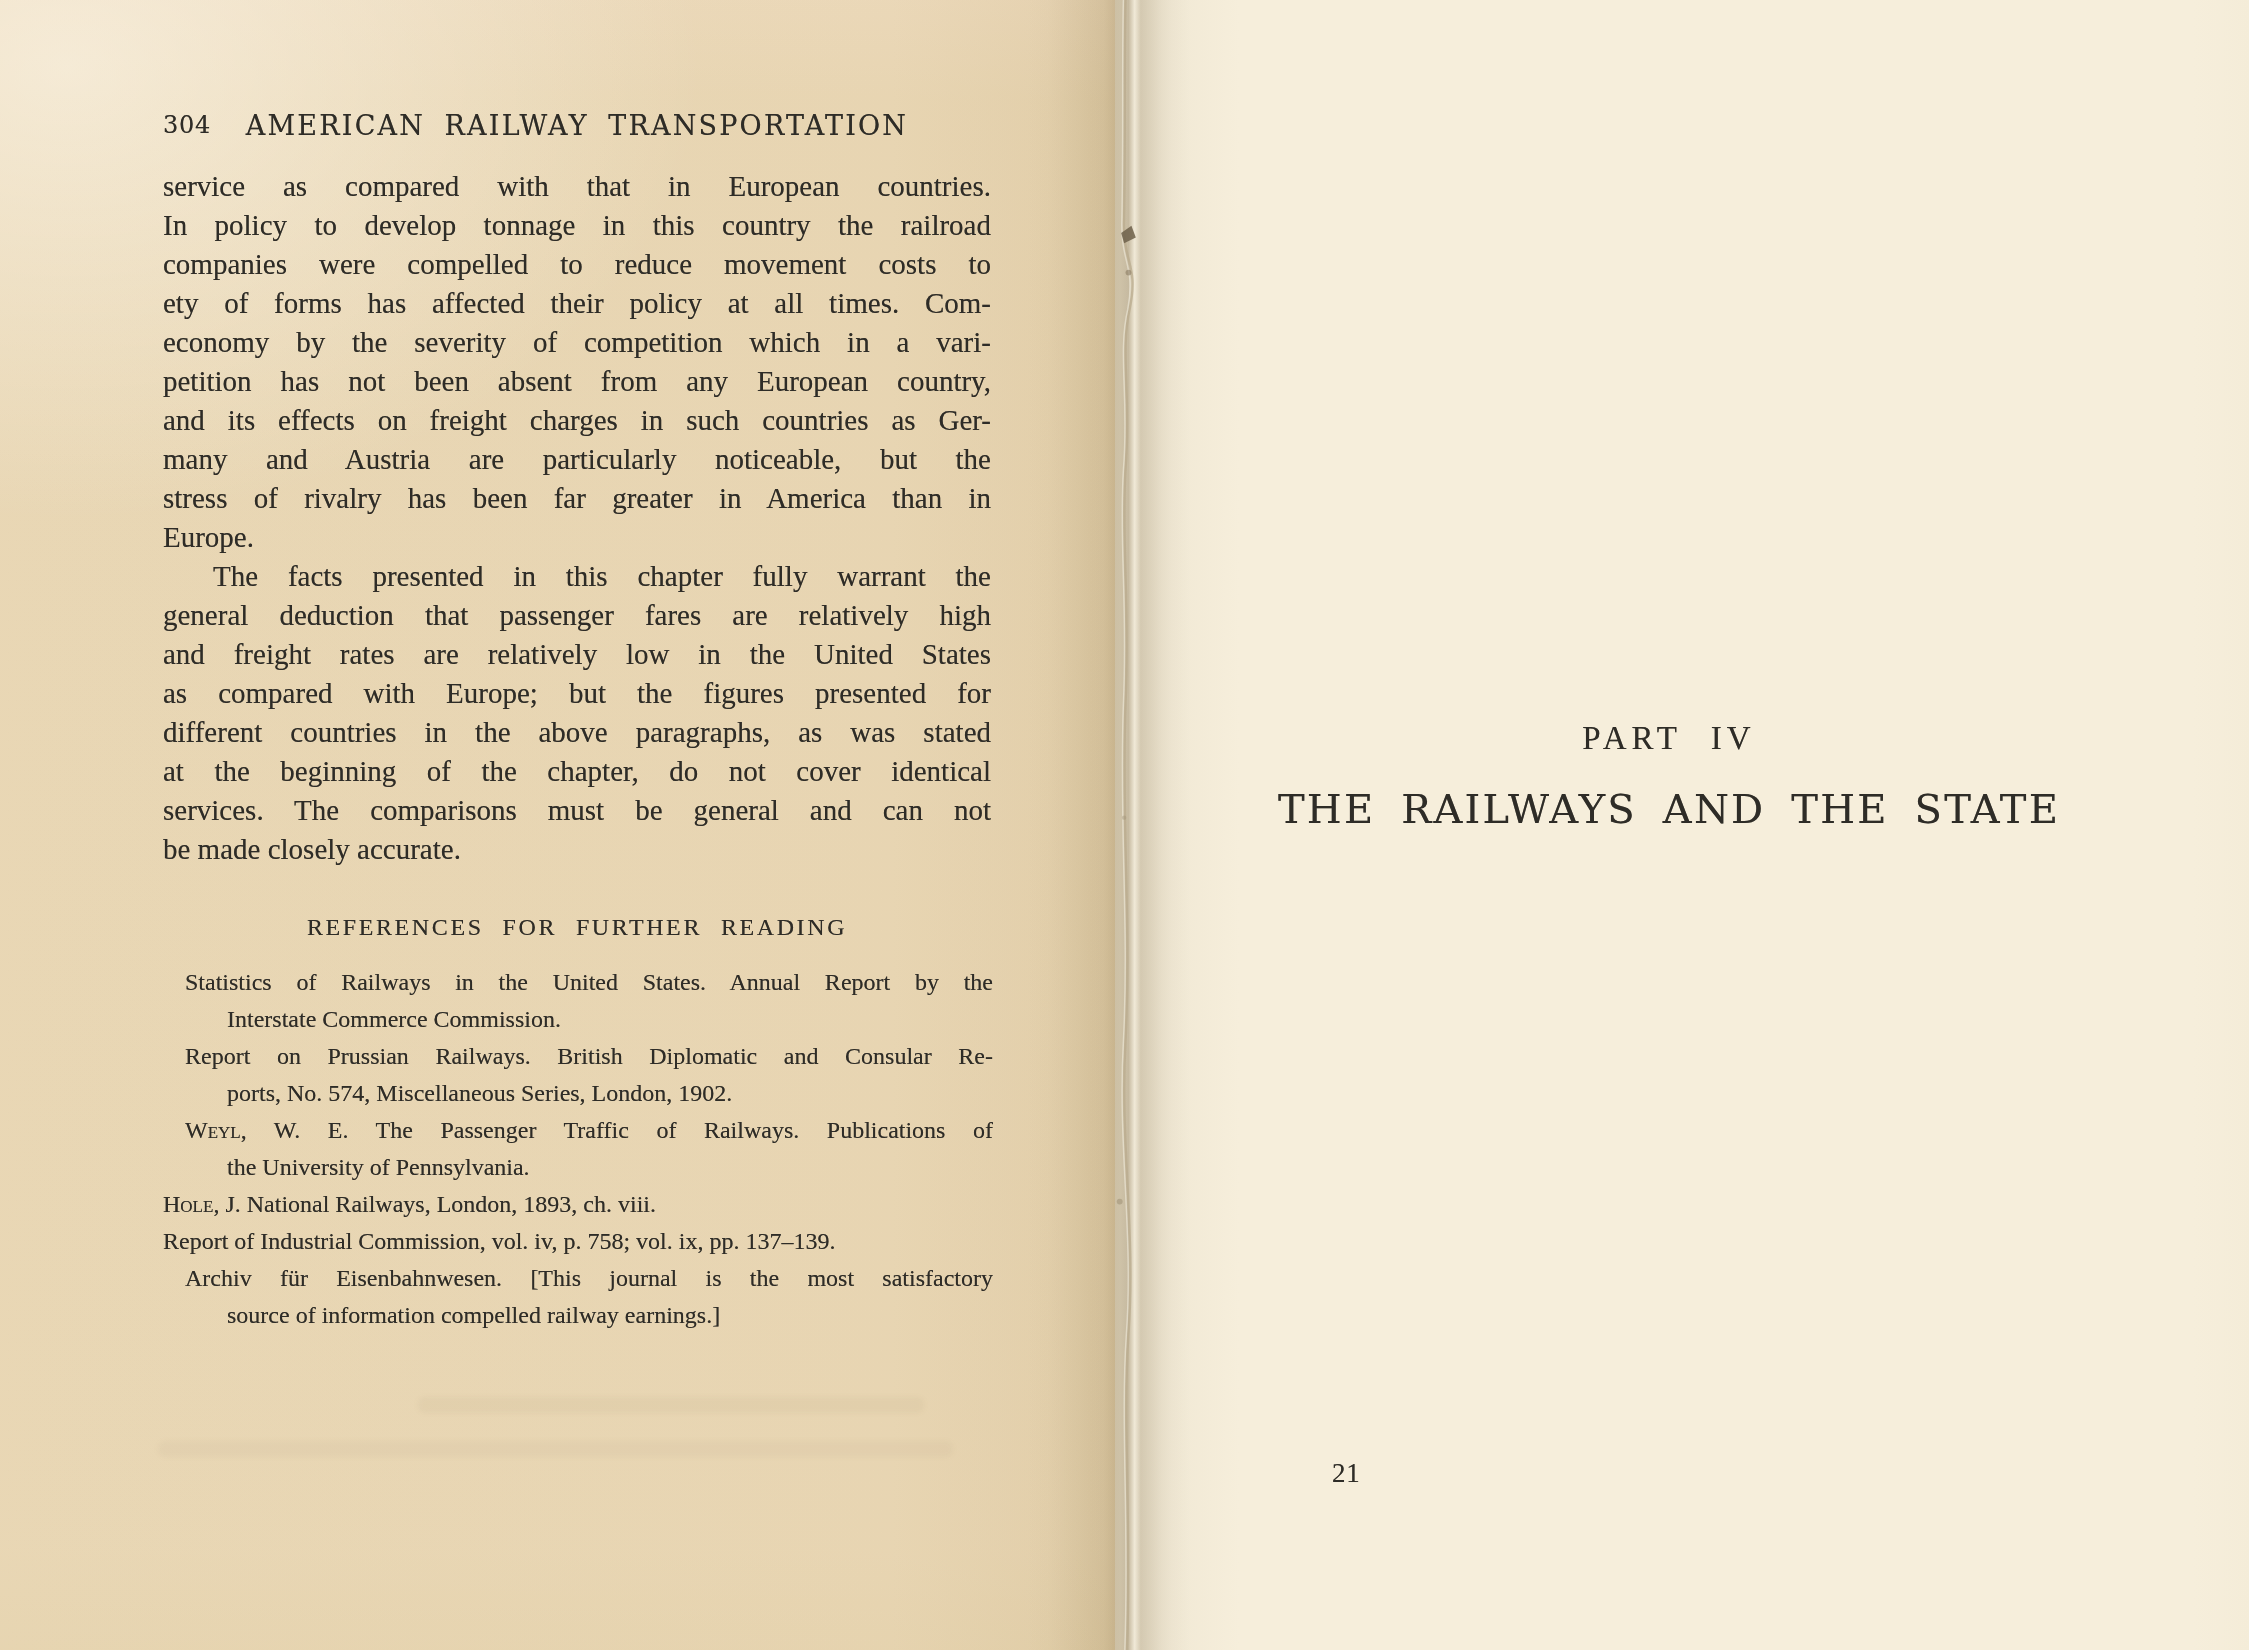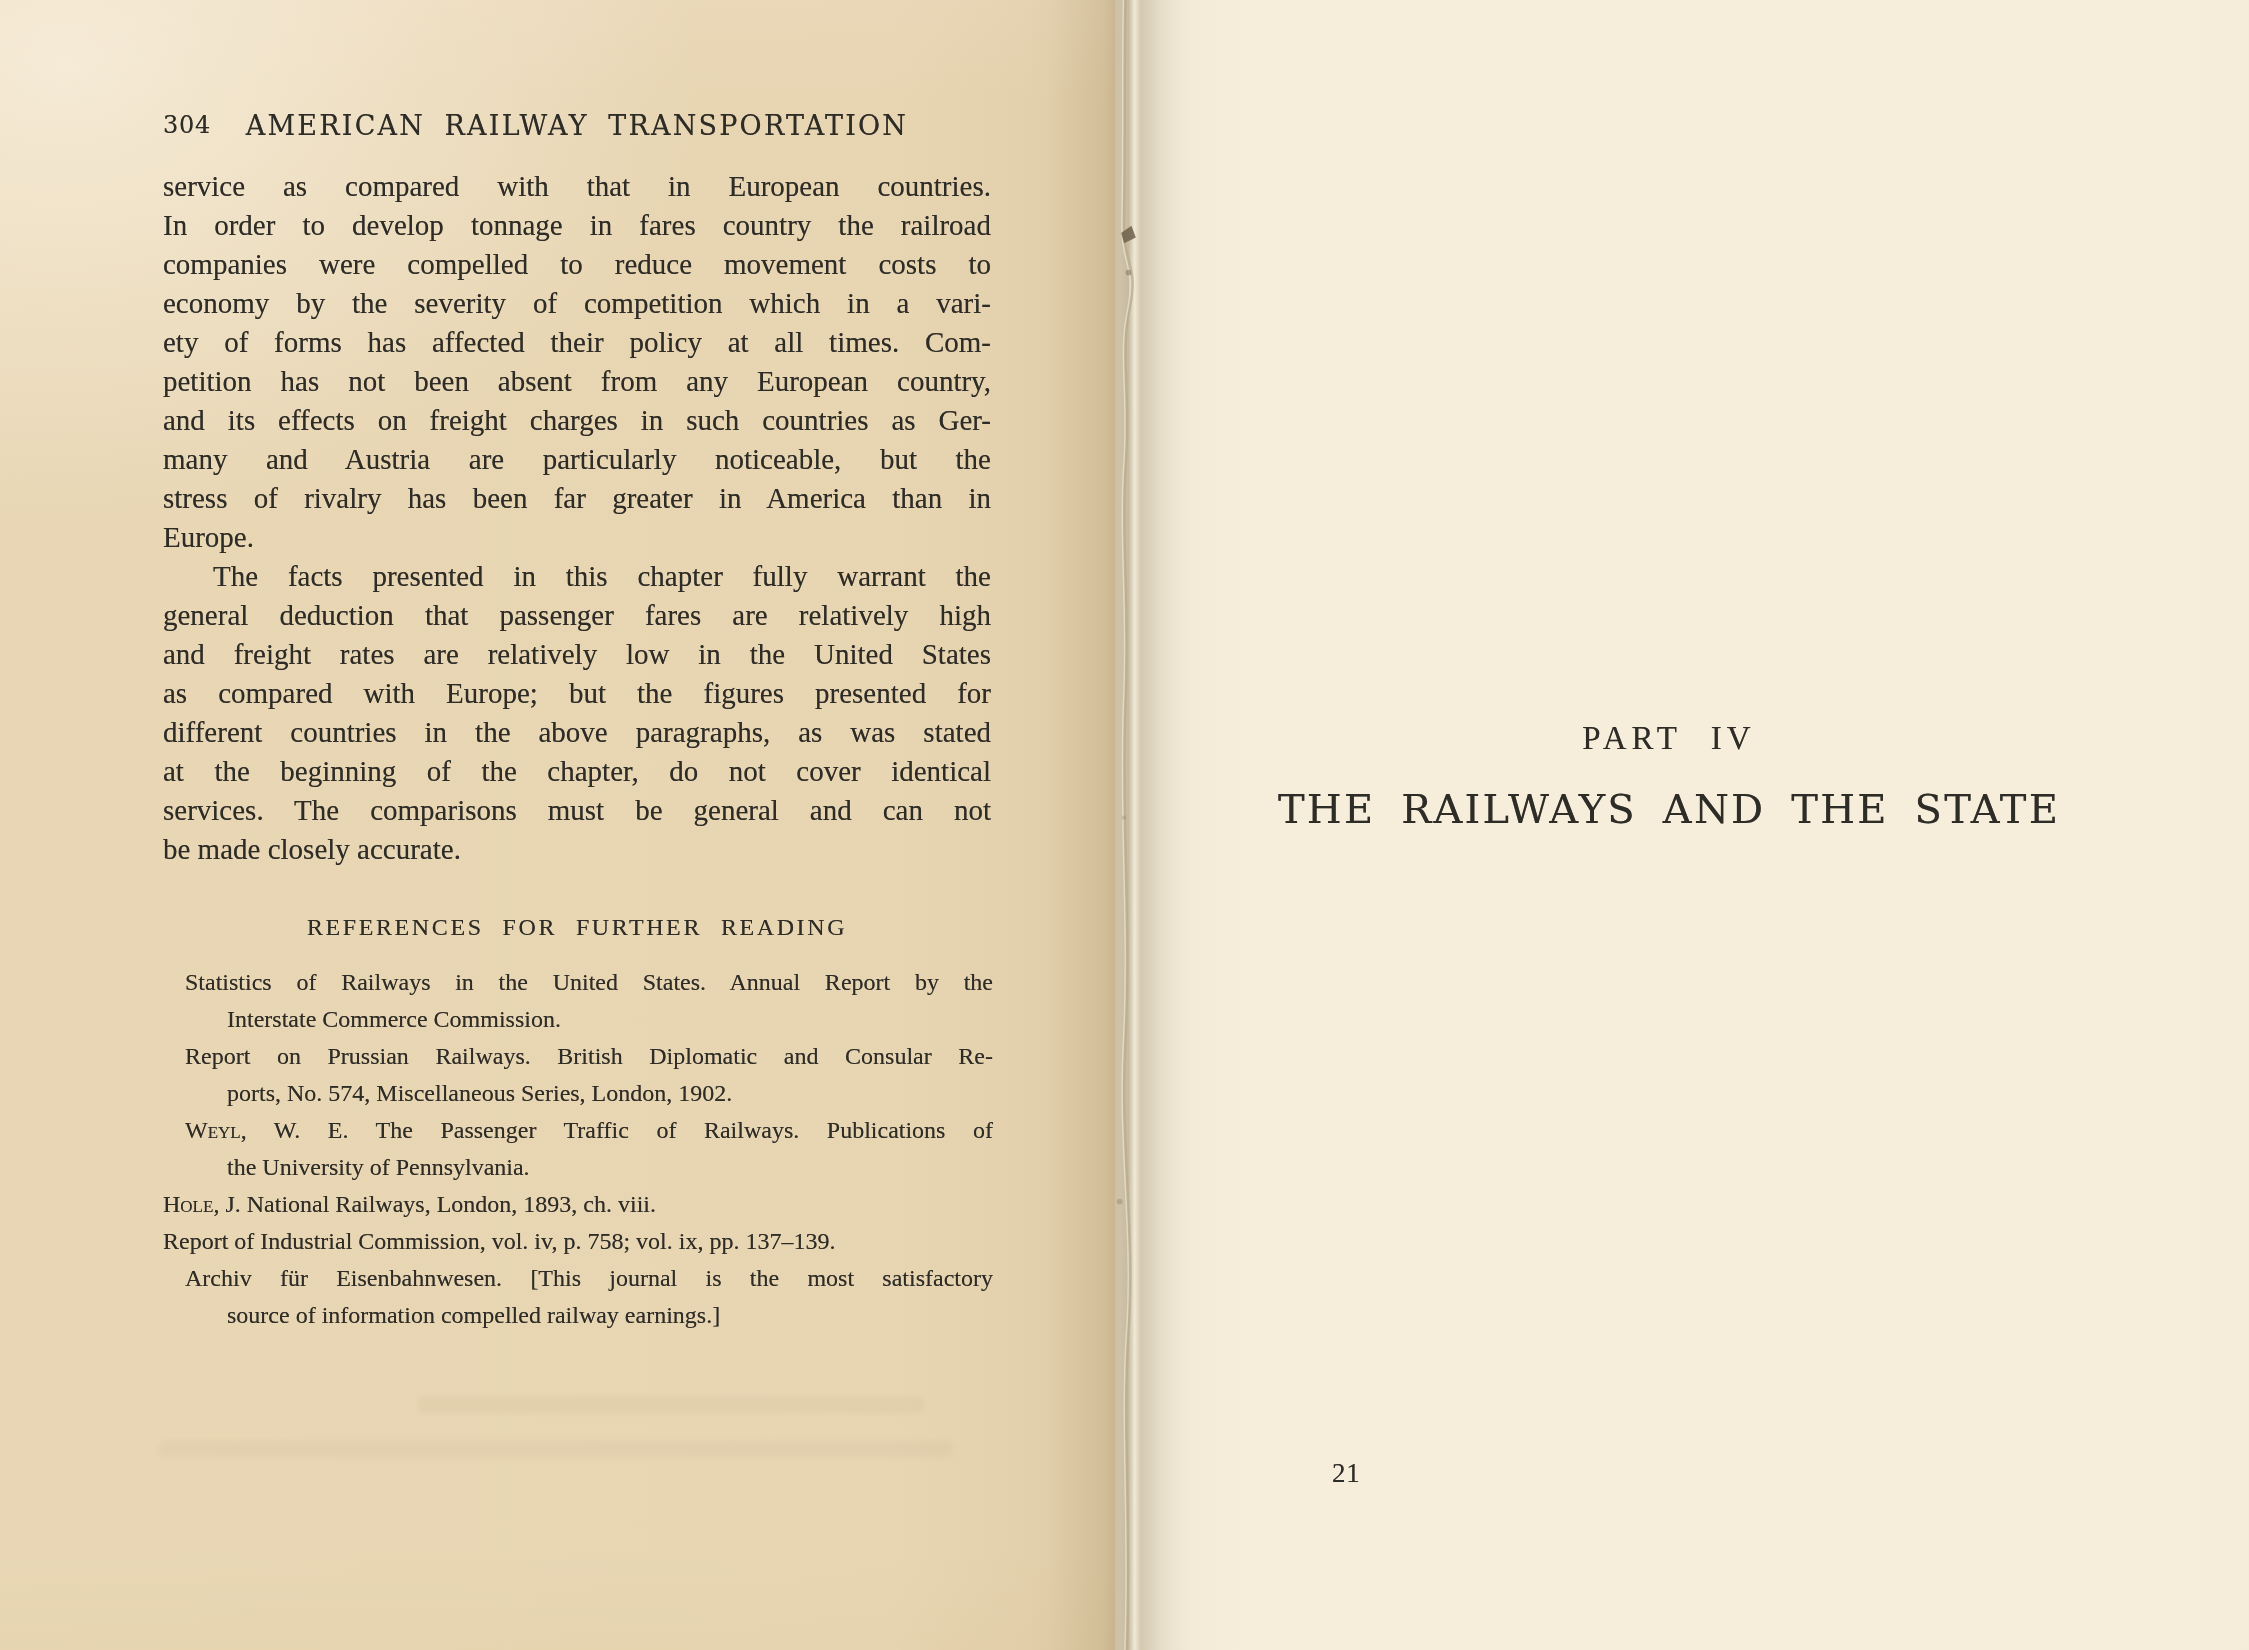--- a/index.html
+++ b/index.html
@@ -122,24 +122,24 @@
   <circle cx="64" cy="1116" r="3" fill="#a2957a" opacity="0.45"></circle>
 </svg>
 
 <div class="running-head ink">
   <span class="pagenum">304</span>
   <span>AMERICAN RAILWAY TRANSPORTATION</span>
 </div>
 
 <div class="body-lines ink">
   <div class="bline j">service as compared with that in European countries.</div>
-  <div class="bline j">In order to develop tonnage in fares country the railroad</div>
+  <div class="bline j">In policy to develop tonnage in this country the railroad</div>
   <div class="bline j">companies were compelled to reduce movement costs to</div>
+  <div class="bline j">ety of forms has affected their policy at all times.  Com-</div>
   <div class="bline j">economy by the severity of competition which in a vari-</div>
-  <div class="bline j">ety of forms has affected their policy at all times.  Com-</div>
   <div class="bline j">petition has not been absent from any European country,</div>
   <div class="bline j">and its effects on freight charges in such countries as Ger-</div>
   <div class="bline j">many and Austria are particularly noticeable, but the</div>
   <div class="bline j">stress of rivalry has been far greater in America than in</div>
   <div class="bline">Europe.</div>
   <div class="bline j ind">The facts presented in this chapter fully warrant the</div>
   <div class="bline j">general deduction that passenger fares are relatively high</div>
   <div class="bline j">and freight rates are relatively low in the United States</div>
   <div class="bline j">as compared with Europe; but the figures presented for</div>
   <div class="bline j">different countries in the above paragraphs, as was stated</div>

